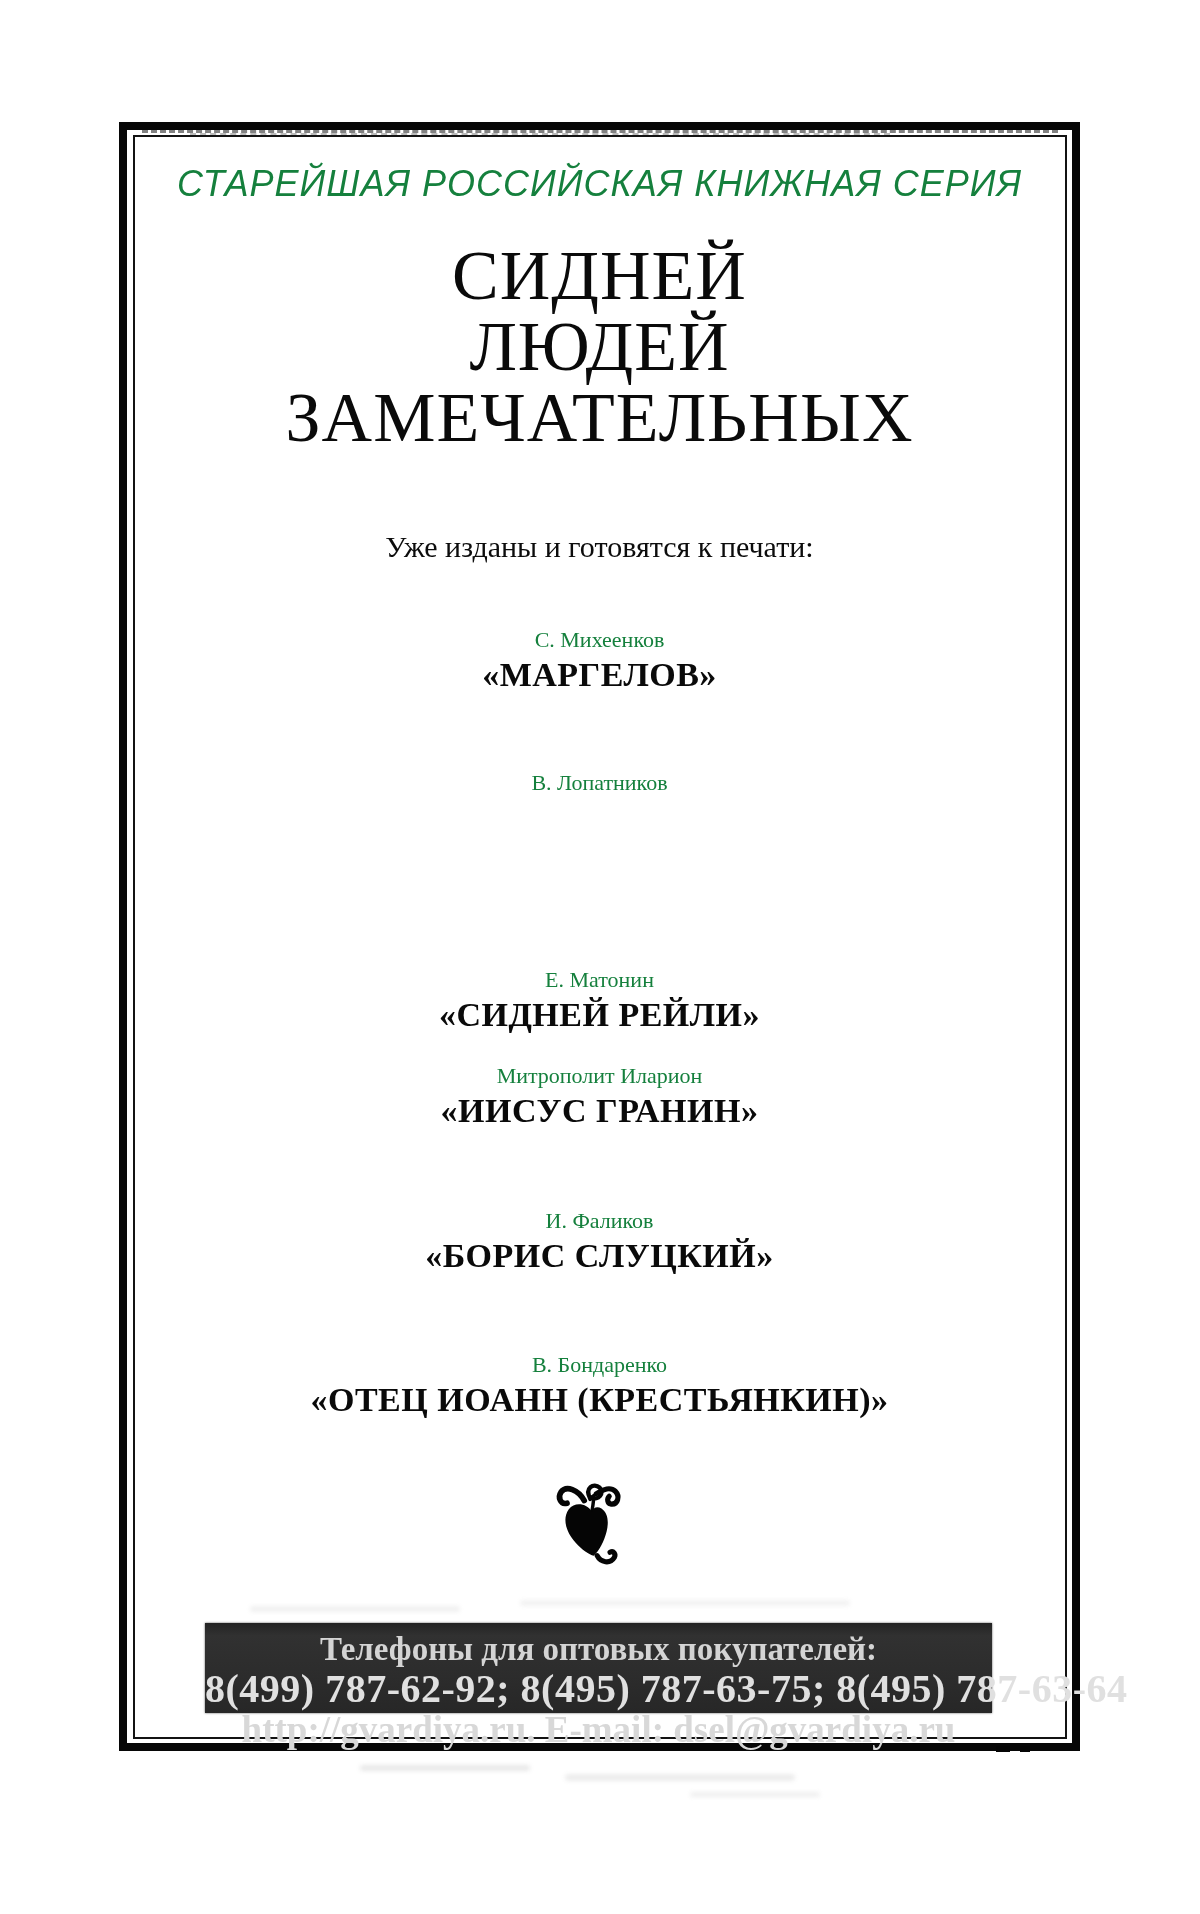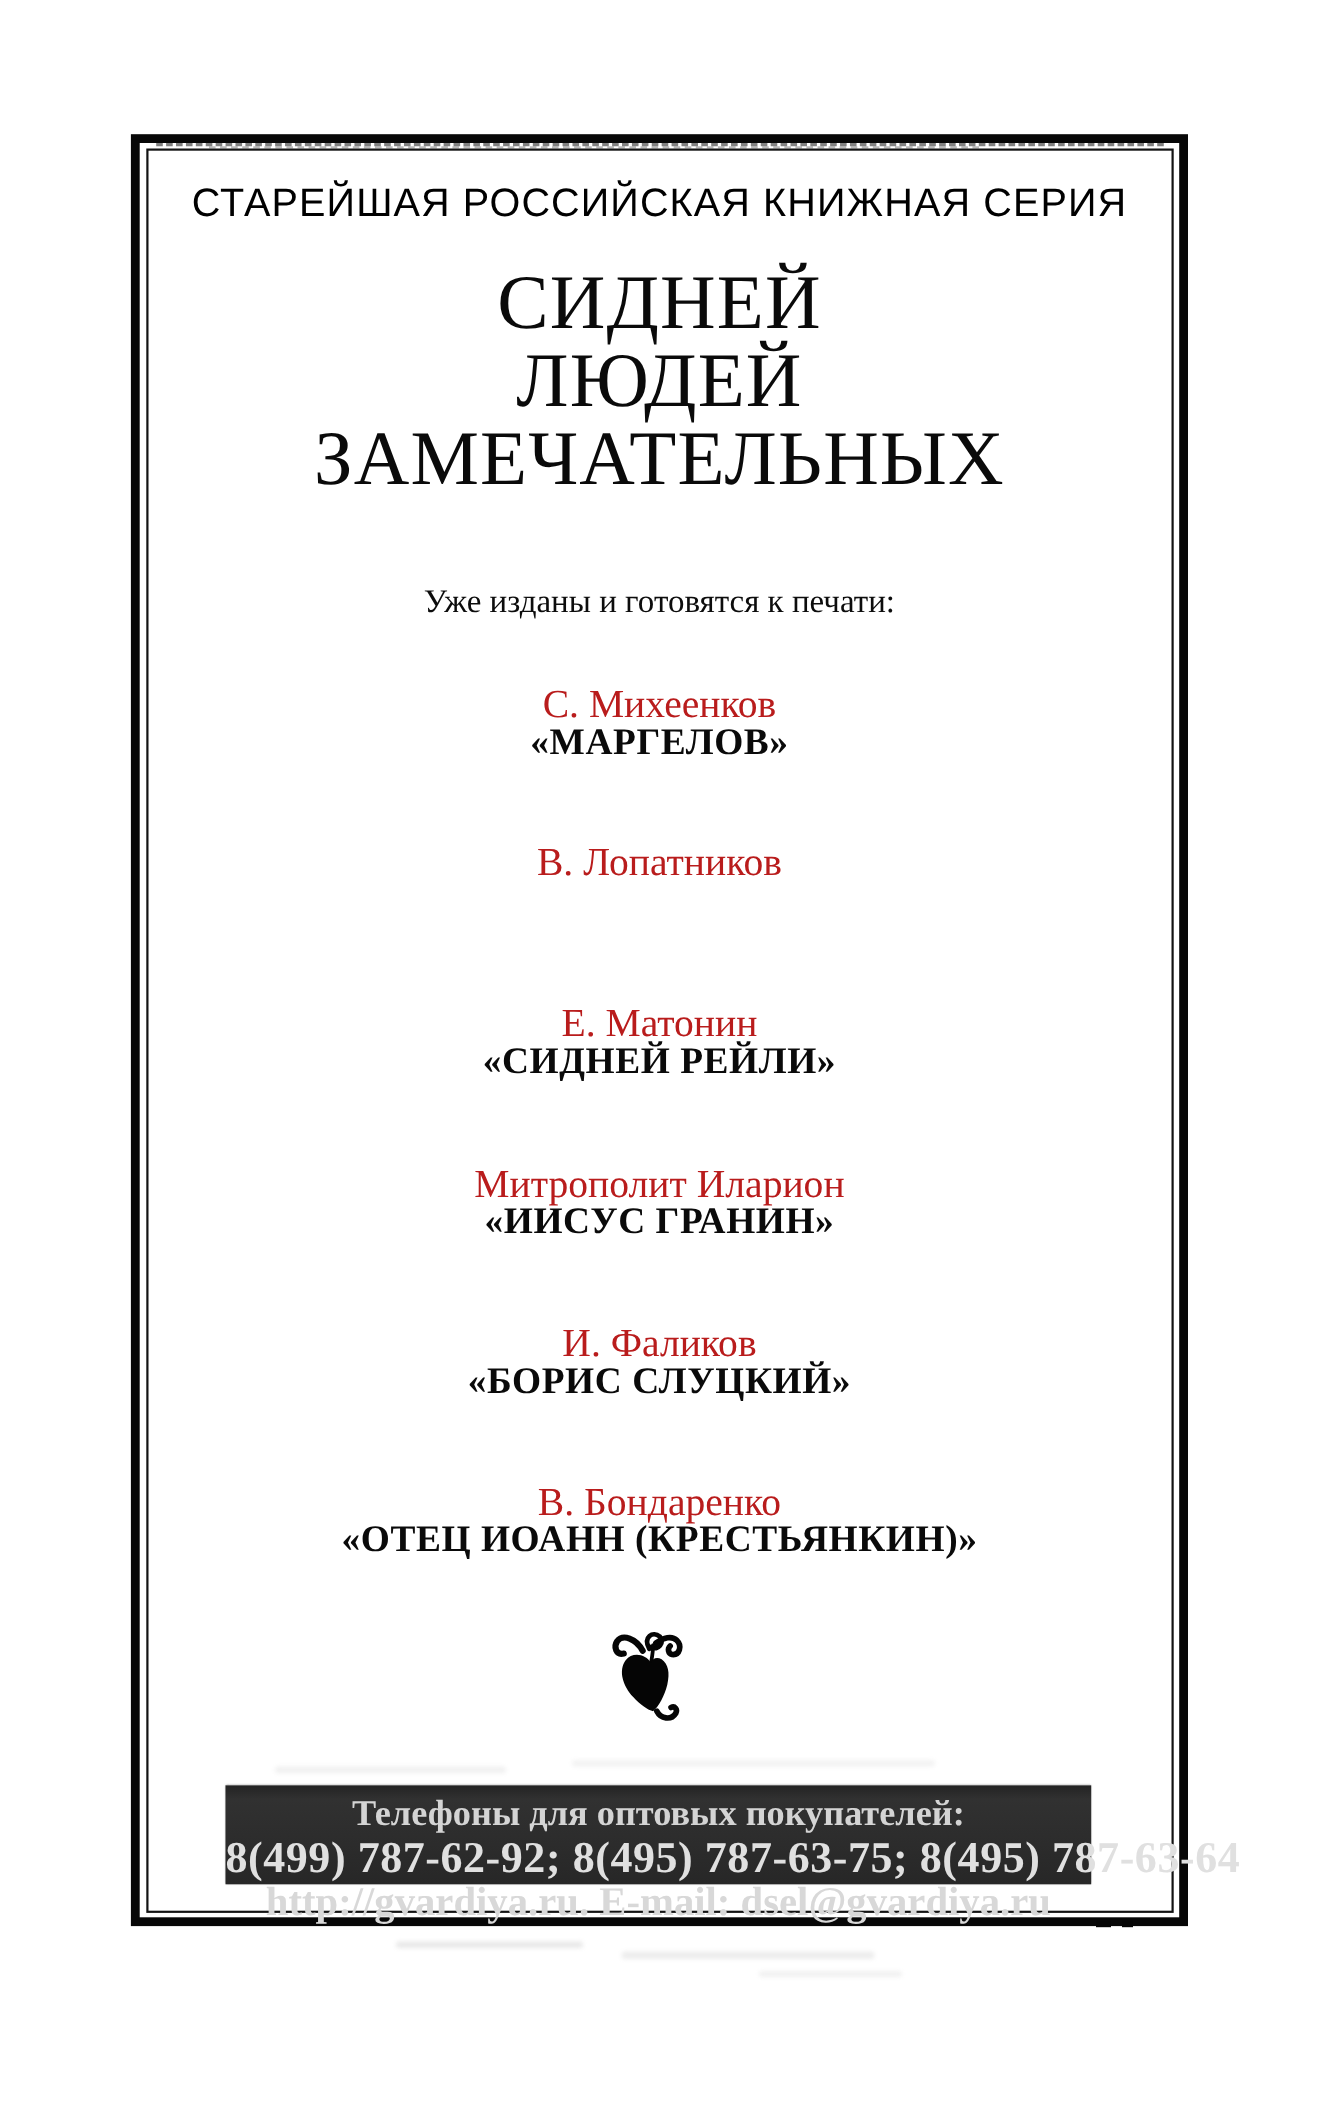--- a/index.html
+++ b/index.html
@@ -35,42 +35,42 @@
     border-top: 2px dashed #222; opacity: .3; z-index: 2;
   }
 
   
   .centered-band { position: absolute; left: 119px; width: 961px; text-align: center; z-index: 2; }
 
   .series-label {
     top: 166px;
     font-family: "Liberation Sans", sans-serif;
     font-size: 36px; line-height: 36px; letter-spacing: 1px;
-    color: #000000; white-space: nowrap;
+    color: #15803d; white-space: nowrap; font-style: italic;
   }
 
   .main-title {
     top: 240px;
     font-size: 70px; line-height: 71px; letter-spacing: 1px;
     color: #0a0a0a; font-weight: 400;
   }
 
   .subtitle {
     top: 525px;
     font-size: 30px; line-height: 44px;
     color: #0c0c0c;
   }
 
   .book-entry { position: absolute; left: 119px; width: 961px; text-align: center; z-index: 2; }
-  .book-author { font-size: 36px; line-height: 34px; color: #b91c1c; }
+  .book-author { font-size: 22px; line-height: 34px; color: #15803d; }
   .book-title  { font-size: 34px; line-height: 34px; margin-top: 1px; font-weight: 700; letter-spacing: .5px; color: #0a0a0a; }
 
   .entry-0 { top: 623px; }
   .entry-1 { top: 766px; }
-  .entry-2 { top: 913px; }
+  .entry-2 { top: 963px; }
   .entry-3 { top: 1059px; }
   .entry-4 { top: 1204px; }
   .entry-5 { top: 1348px; }
 
   
   .ornament {
     position: absolute; left: 552px; top: 1480px;
     width: 80px; height: 86px; z-index: 2;
   }
 

